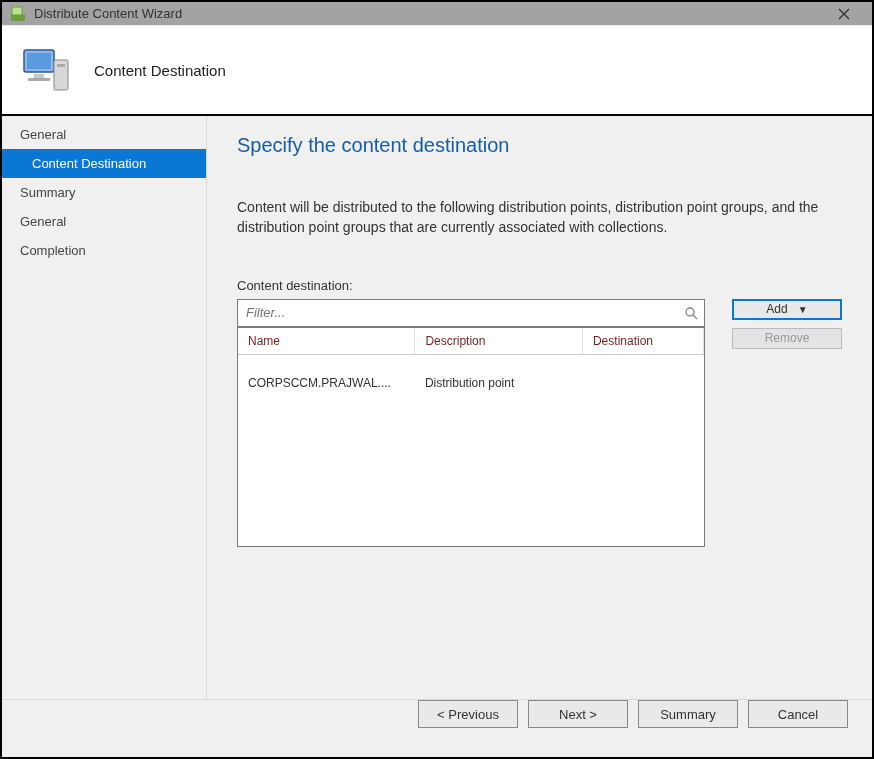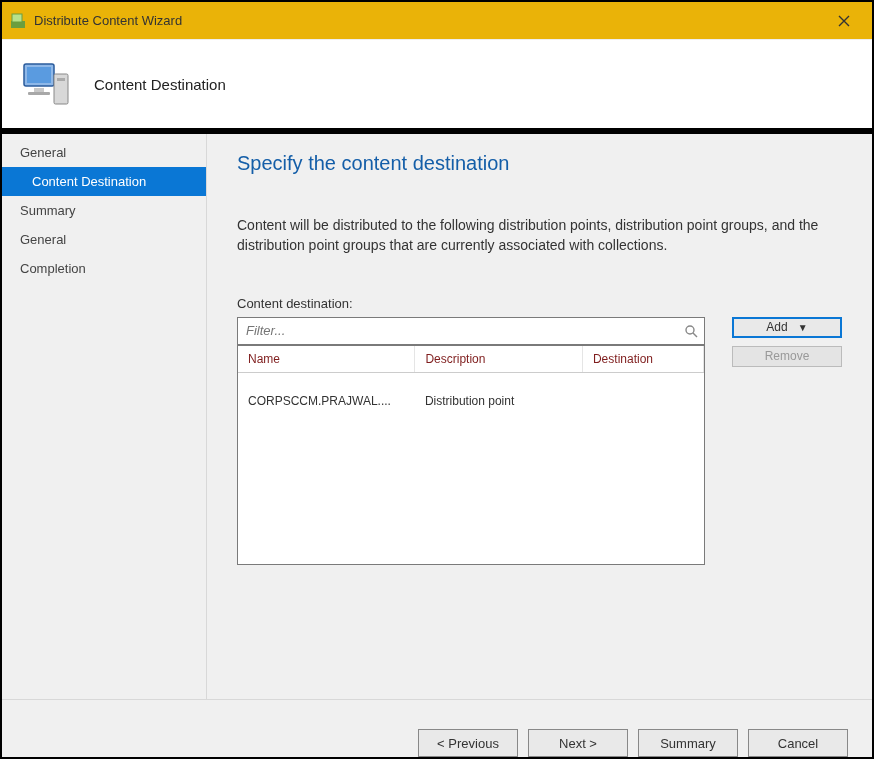--- a/index.html
+++ b/index.html
@@ -12,25 +12,25 @@
   .window {
     width: 874px;
     height: 759px;
     border: 2px solid #000;
     background: #fff;
     display: flex;
     flex-direction: column;
     overflow: hidden;
   }
   .titlebar {
-    height: 38px;
+    height: 24px;
     display: flex;
     align-items: center;
     padding: 0 8px;
-    background: #eab308;
+    background: #a3a3a3;
     border-bottom: 1px solid #eee;
   }
   .titlebar .app-icon {
     width: 16px; height: 16px; margin-right: 8px;
   }
   .titlebar .title { font-size: 13px; color: #333; }
   .titlebar .spacer { flex: 1; }
   .titlebar .close {
     width: 40px; height: 100%;
     display: flex; align-items: center; justify-content: center;
@@ -43,21 +43,21 @@
     align-items: center;
     padding: 0 0 0 18px;
     background: #fff;
   }
   .header .pc-icon { width: 52px; height: 52px; margin-right: 22px; }
   .header .page-heading { font-size: 15px; color: #222; }
   .body {
     flex: 1;
     display: flex;
     background: #f0f0f0;
-    border-top: 6px solid #000000;
+    border-top: 2px solid #000000;
     min-height: 0;
   }
   .sidebar {
     width: 205px;
     background: #f0f0f0;
     border-right: 1px solid #d8d8d8;
     padding-top: 4px;
   }
   .sidebar .step {
     padding: 7px 18px;
@@ -177,21 +177,21 @@
   .table td {
     padding: 21px 10px;
     color: #333;
     white-space: nowrap;
     overflow: hidden;
     text-overflow: ellipsis;
   }
   .footer {
     height: 58px;
     display: flex;
-    align-items: flex-end;
+    align-items: flex-start;
     justify-content: flex-end;
     gap: 10px;
     padding: 0 24px;
     border-top: 1px solid #d8d8d8;
     background: #f0f0f0;
   }
   .footer .fbtn {
     width: 100px;
     height: 28px;
     border: 1px solid #888;

